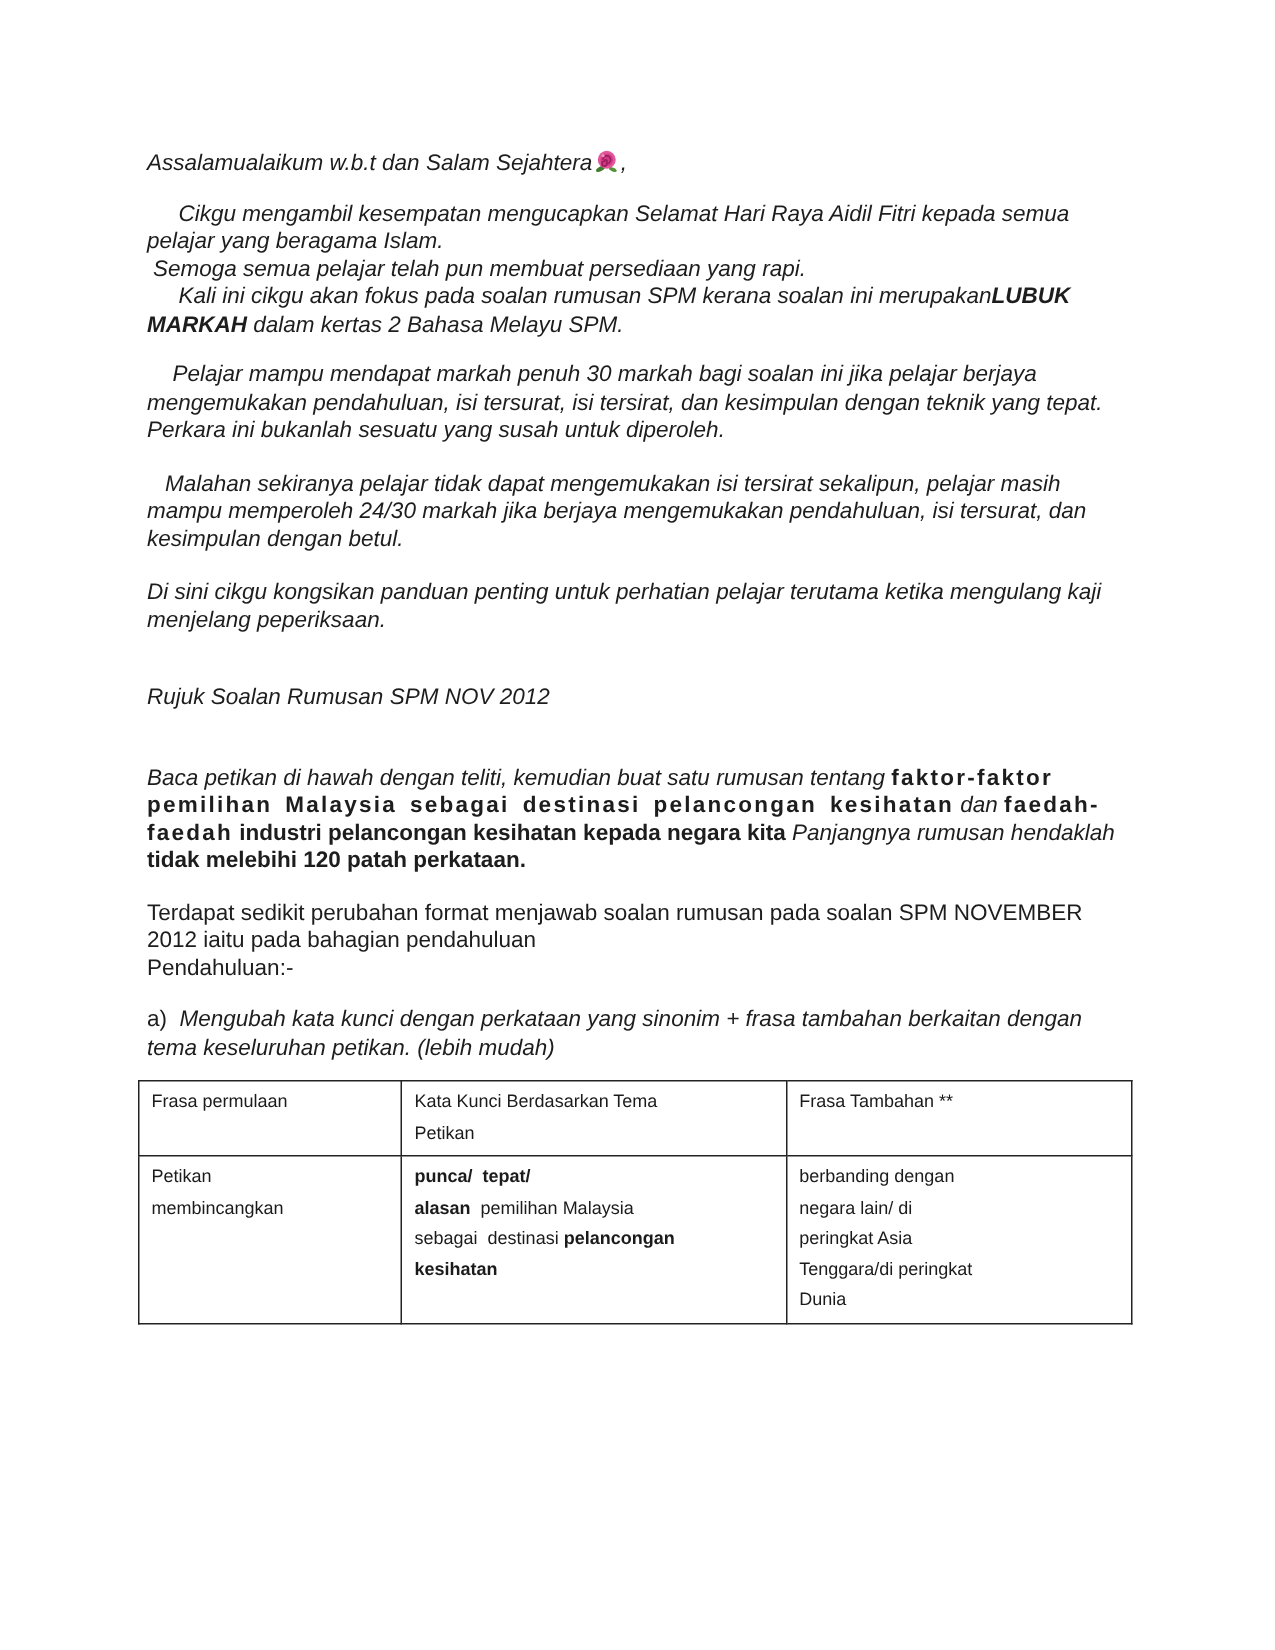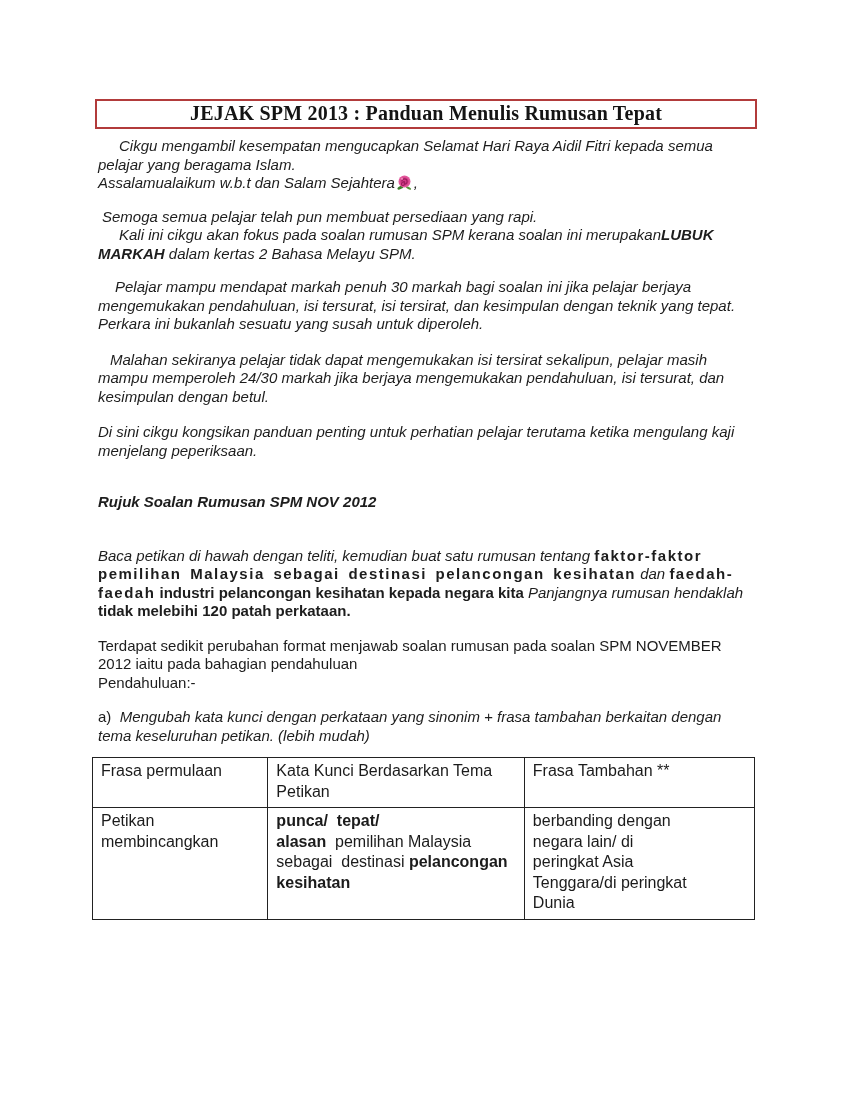--- a/index.html
+++ b/index.html
@@ -35,64 +35,61 @@
   .it { font-style: italic; }
   .pre { white-space: pre-wrap; }
   .ind21 { text-indent: 21px; }
   .ind17 { text-indent: 17px; }
   .ind12 { text-indent: 12px; }
   .ind4  { text-indent: 4px; }
   .mb15 { margin-bottom: 15px; }
   .mb17 { margin-bottom: 17px; }
   .mb16 { margin-bottom: 16px; }
   .mb33 { margin-bottom: 33px; }
-  .mb35 { margin-bottom: 35px; font-weight: bold; }
+  .mb35 { margin-bottom: 35px; }
   .mb12 { margin-bottom: 12px; }
   .heading { font-weight: bold; font-style: normal; color: #151515; }
   .ls { letter-spacing: 1.5px; word-spacing: 3px; }
   .rose { display: inline-block; width: 17px; height: 17px; vertical-align: -3px; margin: 0 1px; }
   table.summary {
     border-collapse: collapse;
     table-layout: fixed;
     width: 663px;
     margin-left: -6px;
   }
   table.summary td {
     border: 1.5px solid #222222;
     vertical-align: top;
     padding: 3px 8px 5px 8px;
-    font-size: 16px;
+    font-size: 12px;
     line-height: 20.5px;
     color: #1b1b1b;
     white-space: pre-wrap;
   }
   td.c1 { width: 160px; }
   td.c2 { width: 234px; }
   td.c3 { width: 210px; margin-top: 20px; }
   .bluecell { color: #1313cd; }
 </style>
 </head>
 <body>
 
 <div class="content">
 
-  <div class="titlebox">
-    <span>JEJAK SPM 2013 : Panduan Menulis Rumusan Tepat</span>
-  </div>
-
-  <p class="it ind21">Cikgu mengambil kesempatan mengucapkan Selamat Hari Raya Aidil Fitri kepada semua pelajar yang beragama Islam.</p>
 
   <p class="it mb15"><span>Assalamualaikum w.b.t dan Salam Sejahtera</span><span class="rose"><svg viewBox="0 0 17 17" width="17" height="17">
           <ellipse cx="4.5" cy="13.5" rx="3.4" ry="1.5" fill="#3e7d2c" transform="rotate(-28 4.5 13.5)"></ellipse>
           <ellipse cx="12.5" cy="14" rx="2.8" ry="1.2" fill="#55933a" transform="rotate(24 12.5 14)"></ellipse>
           <circle cx="8.5" cy="7.5" r="6" fill="#e2569b"></circle>
           <circle cx="8.5" cy="7.5" r="4.2" fill="#d23b86"></circle>
           <path d="M8.5 7.5 m-2.6 0 a2.6 2.6 0 1 1 2.6 2.6 a1.6 1.6 0 1 1 -1.6 -1.6 a0.9 0.9 0 1 1 0.9 0.9" fill="none" stroke="#9c1c5e" stroke-width="1.1"></path>
           <circle cx="6" cy="4.8" r="1.1" fill="#f08ab8"></circle>
         </svg></span><span>,</span></p>
+
+  <p class="it ind21">Cikgu mengambil kesempatan mengucapkan Selamat Hari Raya Aidil Fitri kepada semua pelajar yang beragama Islam.</p>
   <p class="it ind4">Semoga semua pelajar telah pun membuat persediaan yang rapi.</p>
   <p class="it ind21 mb15"><span>Kali ini cikgu akan fokus pada soalan rumusan SPM kerana soalan ini merupakan</span><span style="font-weight: bold;">LUBUK MARKAH</span><span> dalam kertas 2 Bahasa Melayu SPM.</span></p>
 
   <p class="it ind17 mb17 pre">Pelajar mampu mendapat markah penuh 30 markah bagi soalan ini jika pelajar berjaya mengemukakan pendahuluan, isi tersurat, isi tersirat, dan kesimpulan dengan teknik yang tepat.  Perkara ini bukanlah sesuatu yang susah untuk diperoleh.</p>
 
   <p class="it ind12 mb17">Malahan sekiranya pelajar tidak dapat mengemukakan isi tersirat sekalipun, pelajar masih mampu memperoleh 24/30 markah jika berjaya mengemukakan pendahuluan, isi tersurat, dan kesimpulan dengan betul.</p>
 
   <p class="it mb33">Di sini cikgu kongsikan panduan penting untuk perhatian pelajar terutama ketika mengulang kaji menjelang peperiksaan.</p>
 
 

